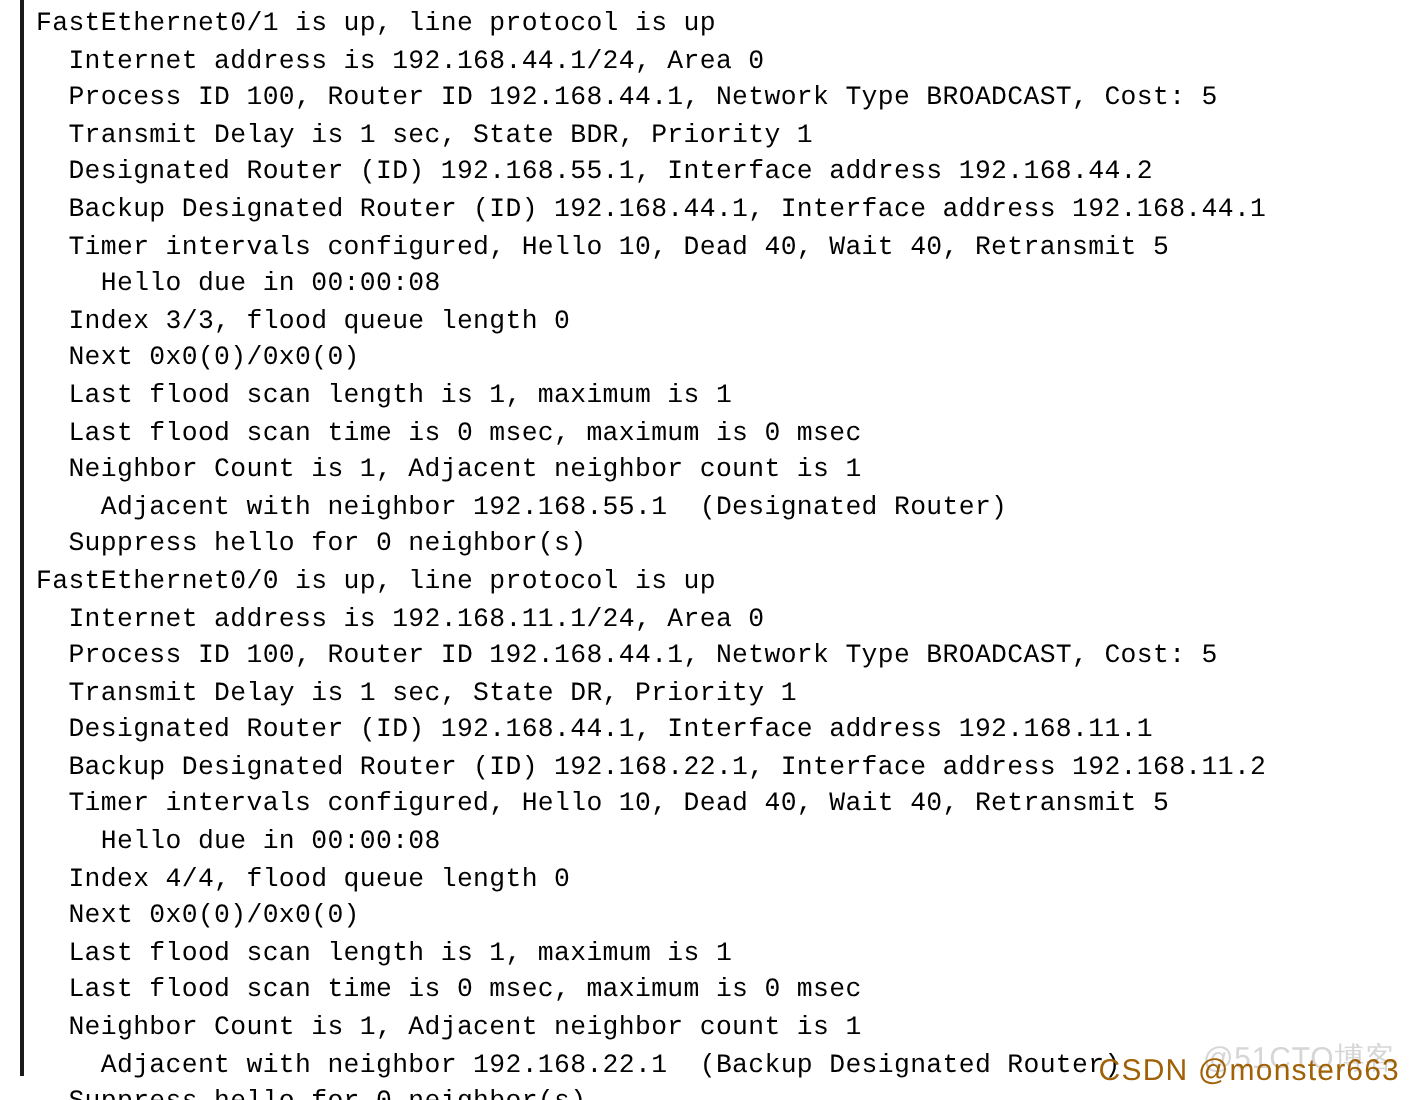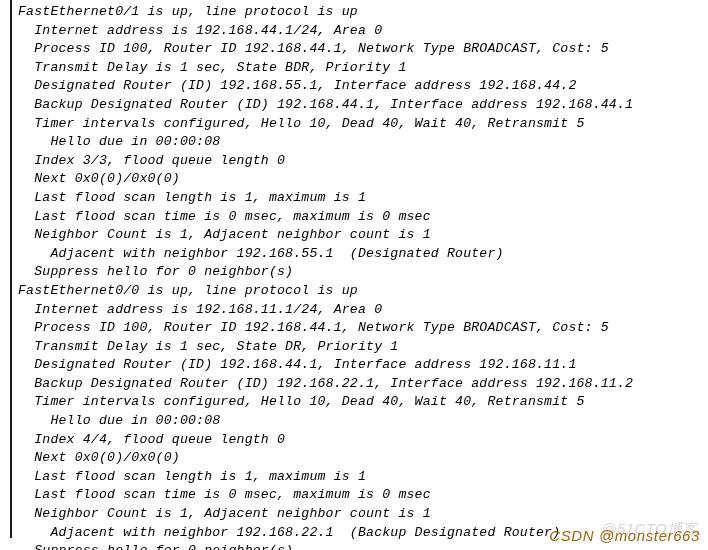--- a/index.html
+++ b/index.html
@@ -8,21 +8,20 @@
     padding: 0;
     background: #ffffff;
   }
   #screen {
     position: relative;
     width: 708px;
     height: 550px;
     background: #ffffff;
     overflow: hidden;
     font-family: "Liberation Mono", "DejaVu Sans Mono", monospace;
-    font-style: italic;
   }
   
   #left-rule {
     position: absolute;
     left: 10px;
     top: 0px;
     width: 2px;
     height: 538px;
     background: #1a1a1a;
   }

